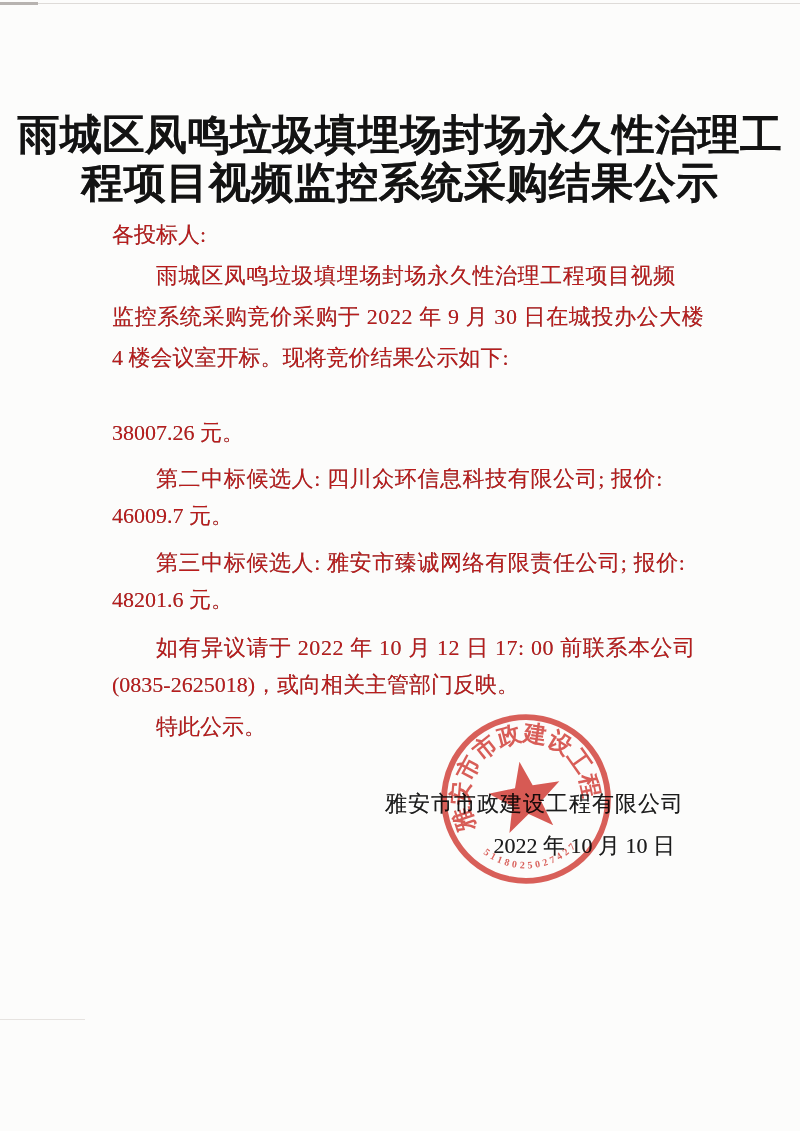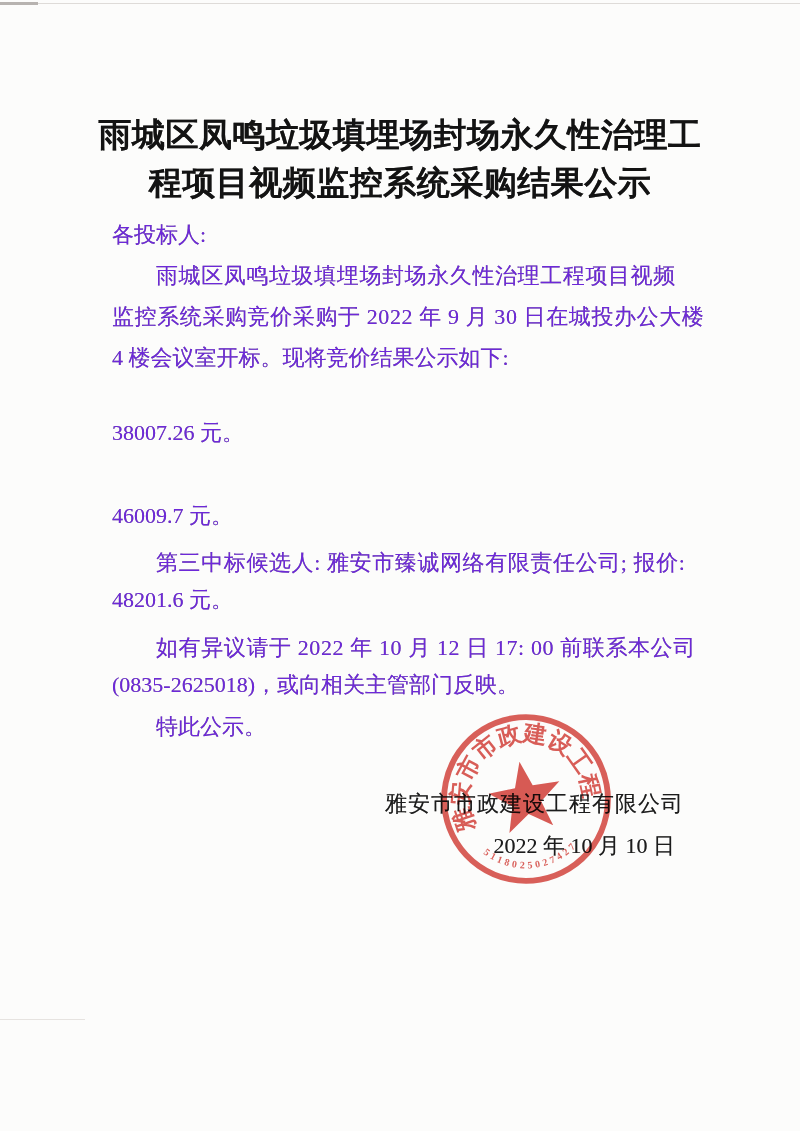--- a/index.html
+++ b/index.html
@@ -13,30 +13,30 @@
     color:#1b1b1b;
   }
   
   .scan-top-line{position:absolute;top:3px;left:0;width:800px;height:1px;background:#dedbd8;}
   .scan-top-dark{position:absolute;top:2px;left:0;width:38px;height:3px;background:#b7b3b0;}
   .scan-left-line{position:absolute;top:1019px;left:0;width:85px;height:1px;background:#e6e3e0;}
 
   .doc-title{
     position:absolute;top:111px;left:0;width:100%;
     text-align:center;
-    font-size:33px;font-weight:700;line-height:48px;
+    font-size:42px;font-weight:700;line-height:48px;
     color:#131313;
     letter-spacing:0.5px;
     text-shadow:0 0 0.5px rgba(0,0,0,.6);
   }
   .line{
     position:absolute;
     white-space:nowrap;
     font-size:22px;line-height:30px;
-    color:#6d28d9;
+    color:#b91c1c;
     text-shadow:0 0 0.4px rgba(0,0,0,.45);
   }
   .flush{left:112px;}
   .indent{left:156px;}
   .just{letter-spacing:0.6px;}
   .sig-company{
     position:absolute;left:385px;top:789px;width:290px;
     font-size:22px;letter-spacing:1px;white-space:nowrap;
     text-align:center;color:#1c1c1c;
     text-shadow:0 0 0.4px rgba(0,0,0,.45);
@@ -68,20 +68,21 @@
   </div>
 
   <div class="line flush" style="top:220px">各投标人:</div>
 
   <div class="line indent just" style="top:261px">雨城区凤鸣垃圾填埋场封场永久性治理工程项目视频</div>
   <div class="line flush just" style="top:302px">监控系统采购竞价采购于 2022 年 9 月 30 日在城投办公大楼</div>
   <div class="line flush" style="top:343px">4 楼会议室开标。现将竞价结果公示如下:</div>
 
   <div class="line flush" style="top:418px">38007.26 元。</div>
 
+  <div class="line indent just" style="top:464px">第二中标候选人: 四川众环信息科技有限公司; 报价:</div>
   <div class="line flush" style="top:501px">46009.7 元。</div>
 
   <div class="line indent just" style="top:548px">第三中标候选人: 雅安市臻诚网络有限责任公司; 报价:</div>
   <div class="line flush" style="top:585px">48201.6 元。</div>
 
   <div class="line indent just" style="top:633px">如有异议请于 2022 年 10 月 12 日 17: 00 前联系本公司</div>
   <div class="line flush" style="top:670px">(0835-2625018)，或向相关主管部门反映。</div>
 
   <div class="line indent" style="top:712px">特此公示。</div>
 

